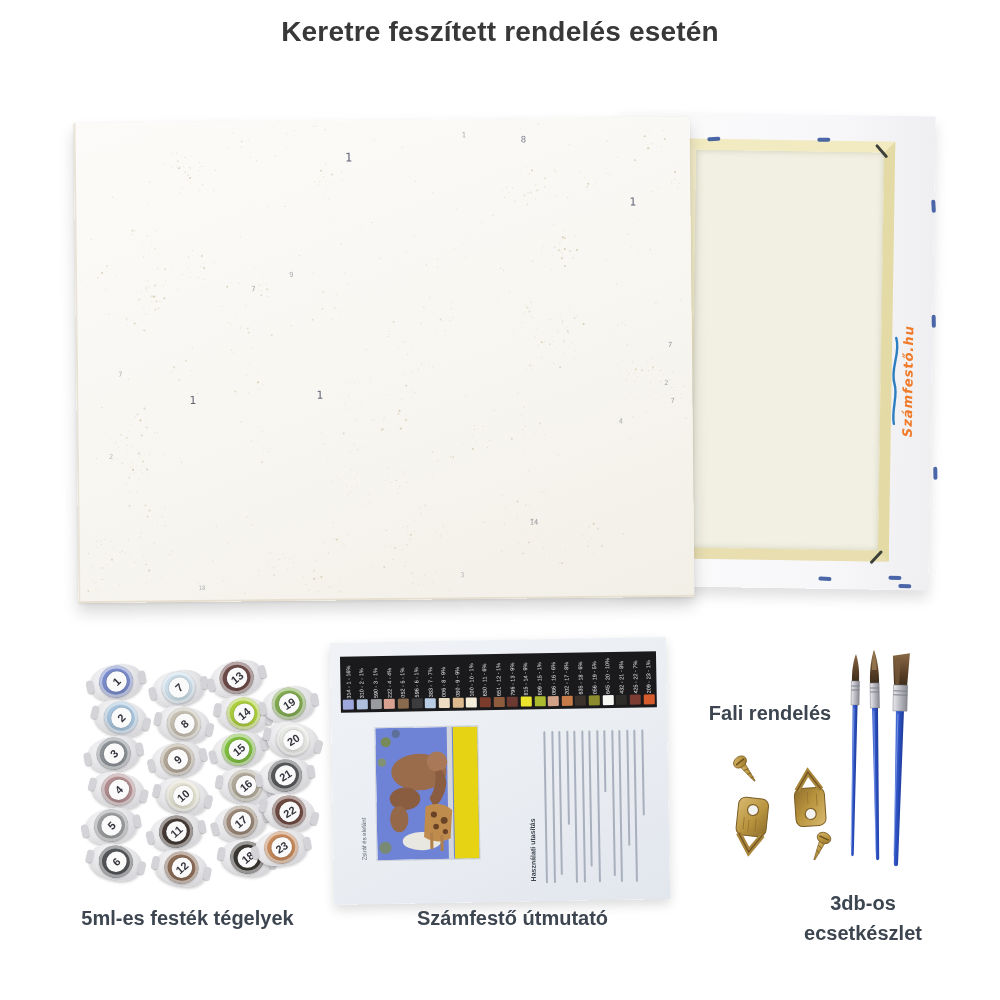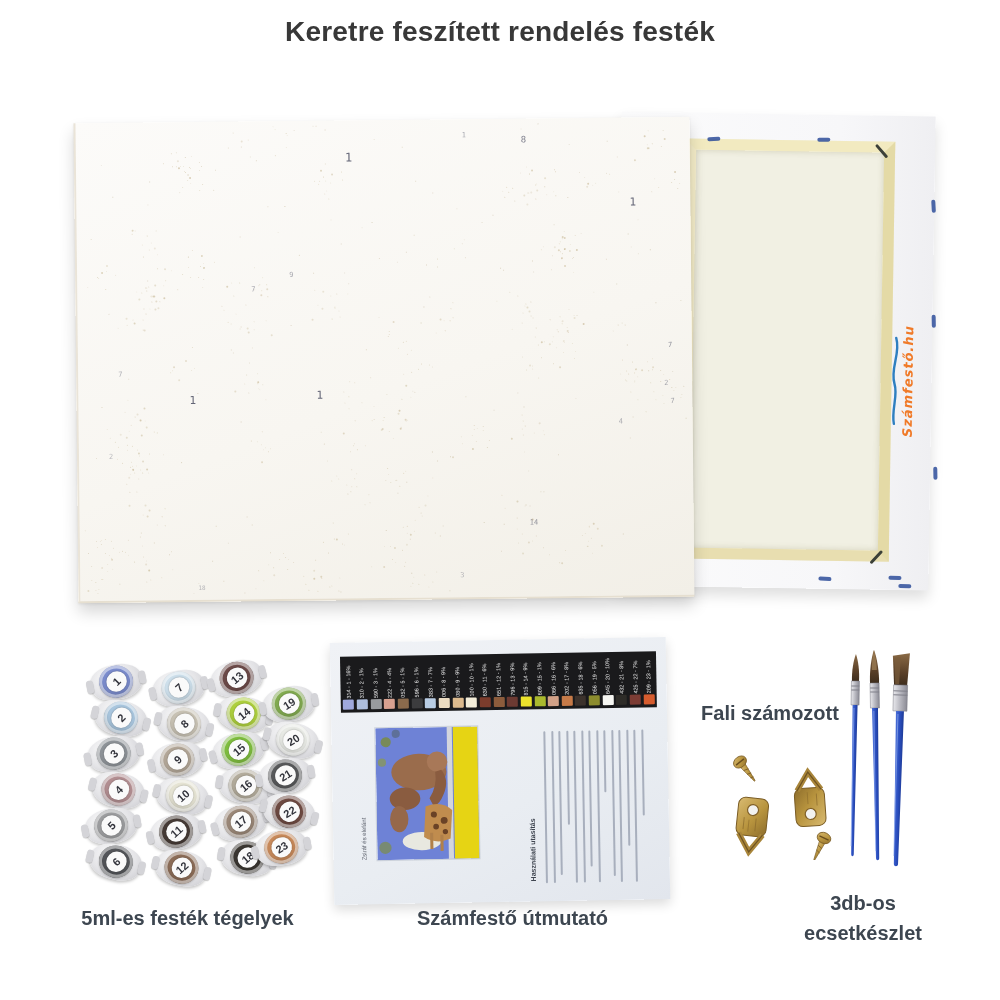--- a/index.html
+++ b/index.html
@@ -67,21 +67,21 @@
     display:flex;flex-direction:row;gap:5.5px;align-items:flex-start;}
   .tbar{width:2px;background:#98a0b0;border-radius:1px;opacity:.8;}
 
   svg{display:block;}
 </style>
 </head>
 <body>
 
 <div id="stage">
 
-  <div id="title" class="hdr">Keretre feszített rendelés festék</div>
+  <div id="title" class="hdr">Keretre feszített rendelés esetén</div>
 
   <div id="back-frame">
     <div id="wood-frame"></div>
     <div id="staples">
         <span class="staple" style="left: 86px; top: 24px; width: 13px; height: 3.5px; background: rgb(46, 78, 154); opacity: 0.85; transform: rotate(-4deg);"></span>
         <span class="staple" style="left: 196px; top: 23px; width: 13px; height: 3.5px; background: rgb(46, 78, 154); opacity: 0.85; transform: rotate(-2deg);"></span>
         <span class="staple" style="left: 307px; top: 88px; width: 13px; height: 3.5px; background: rgb(46, 78, 154); opacity: 0.85; transform: rotate(86deg);"></span>
         <span class="staple" style="left: 309px; top: 203px; width: 13px; height: 3.5px; background: rgb(46, 78, 154); opacity: 0.85; transform: rotate(88deg);"></span>
         <span class="staple" style="left: 313px; top: 355px; width: 13px; height: 3.5px; background: rgb(46, 78, 154); opacity: 0.85; transform: rotate(88deg);"></span>
         <span class="staple" style="left: 204px; top: 462px; width: 13px; height: 3.5px; background: rgb(46, 78, 154); opacity: 0.85; transform: rotate(2deg);"></span>
@@ -1171,21 +1171,21 @@
         <span class="tbar" style="height: 152px;"></span>
         <span class="tbar" style="height: 62px;"></span>
         <span class="tbar" style="height: 146px;"></span>
         <span class="tbar" style="height: 152px;"></span>
         <span class="tbar" style="height: 116px;"></span>
         <span class="tbar" style="height: 152px;"></span>
         <span class="tbar" style="height: 86px;"></span>
       </div>
   </div>
 
-  <div class="caption" style="left:700px;top:698px;width:140px;">Fali számozott</div>
+  <div class="caption" style="left:700px;top:698px;width:140px;">Fali rendelés</div>
   <svg width="160" height="118" viewBox="0 0 160 118" style="position:absolute;left:700px;top:742px;">
     <defs>
       <linearGradient id="gold" x1="0" y1="0" x2="1" y2="1">
         <stop offset="0" stop-color="#d9bb72"></stop>
           <stop offset=".55" stop-color="#b8943e"></stop>
           <stop offset="1" stop-color="#8d6d2c"></stop>
       </linearGradient>
     </defs>
     <g transform="translate(40,20) rotate(-38)">
       <polygon points="-3,4 3,4 0.5,24 -0.5,24" fill="url(#gold)" stroke="#7a5c24" stroke-width=".6"></polygon>

